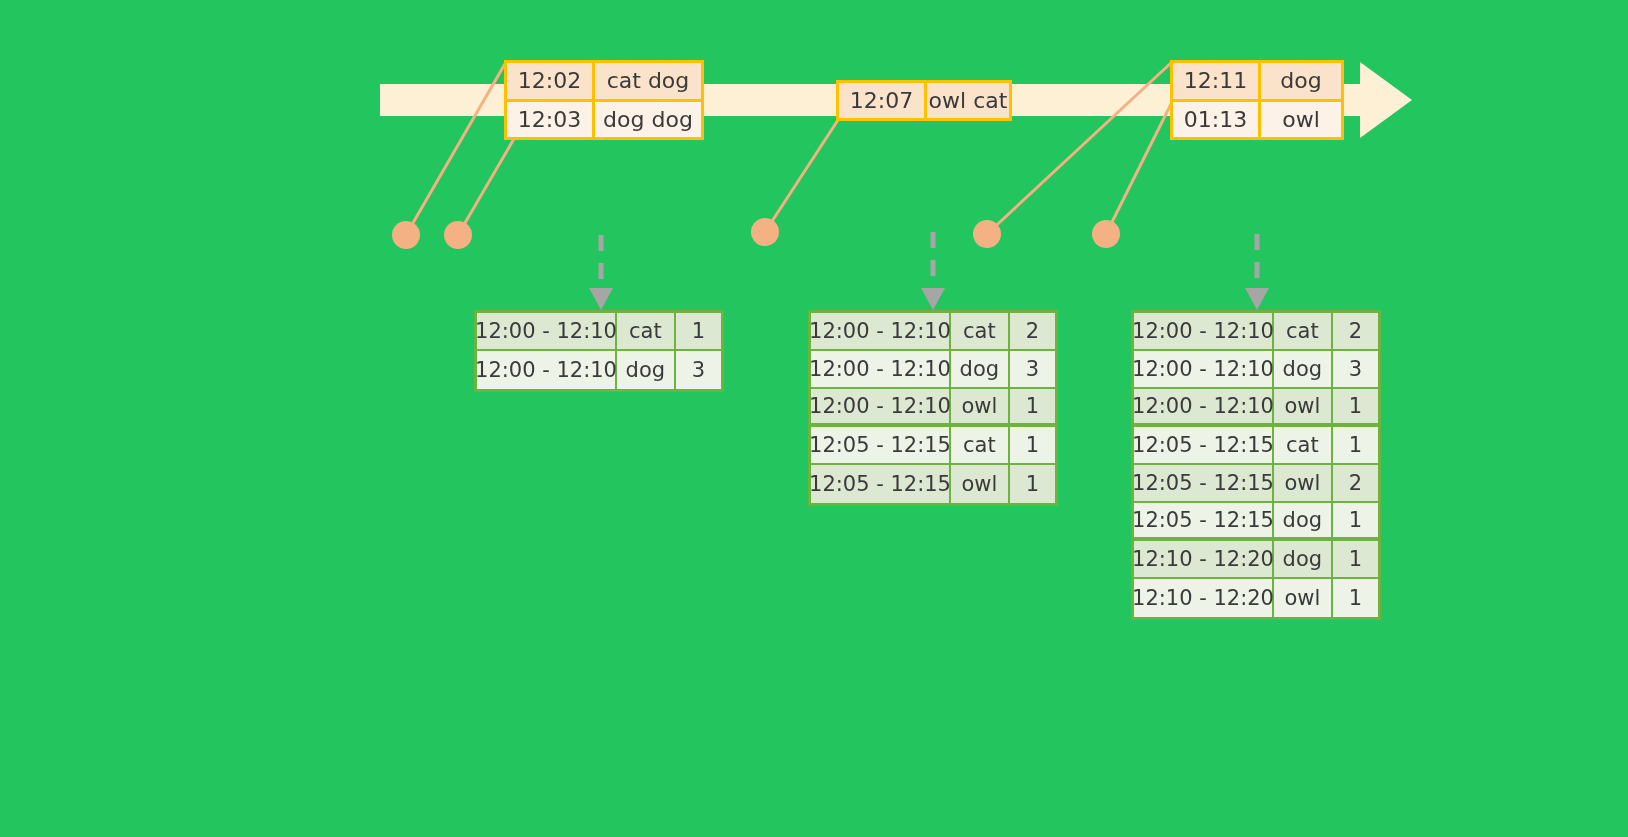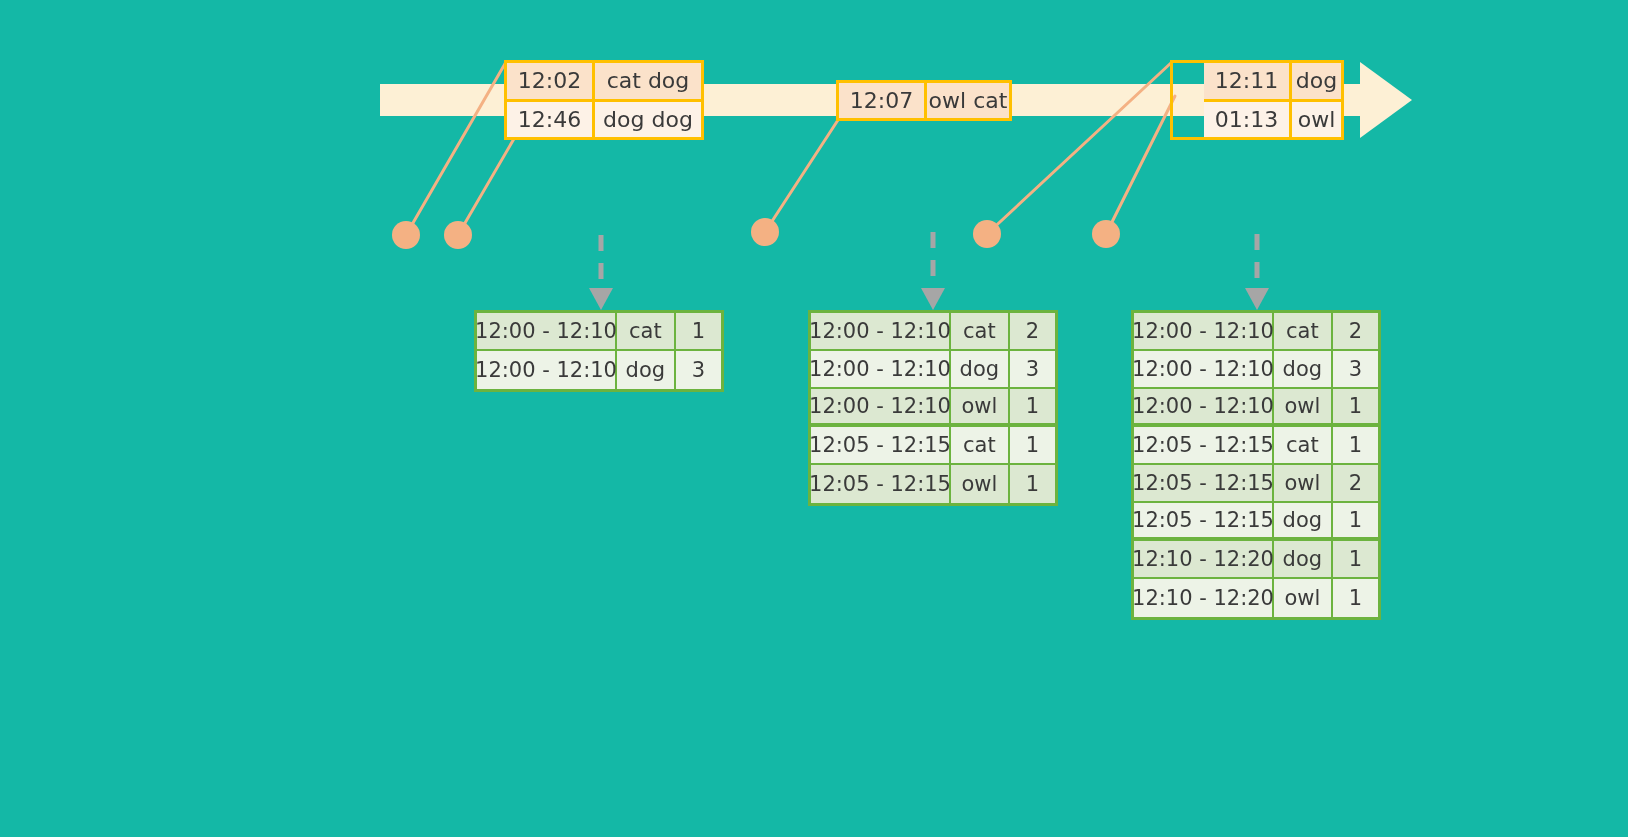--- a/index.html
+++ b/index.html
@@ -13,21 +13,21 @@
     position: relative;
     overflow: hidden;
     font-family: "DejaVu Sans", sans-serif;
   }
 
   #stage {
     position: absolute;
     left: 0; top: 0;
     width: 1628px;
     height: 837px;
-    background: #14b8a6;
+    background: #22c55e;
   }
 
   
   #art {
     position: absolute;
     left: 0; top: 0;
     width: 1628px;
     height: 837px;
   }
 
@@ -143,33 +143,33 @@
       </g>
     </g>
   </svg>
 
   <div class="event-box" id="eventbox-1" style="left:504px; top:60px; width:200px; height:80px;">
     <div class="event-row shade-a">
       <div class="event-cell time">12:02</div>
       <div class="event-cell words">cat dog</div>
     </div>
     <div class="event-row shade-b">
-      <div class="event-cell time">12:46</div>
+      <div class="event-cell time">12:03</div>
       <div class="event-cell words">dog dog</div>
     </div>
   </div>
 
   <div class="event-box" id="eventbox-2" style="left:836px; top:80px; width:176px; height:41px;">
     <div class="event-row shade-a">
       <div class="event-cell time">12:07</div>
       <div class="event-cell words">owl cat</div>
     </div>
   </div>
 
-  <div class="event-box" id="eventbox-3" style="left:1170px; top:60px; width:174px; height:80px;padding-left:31px;">
+  <div class="event-box" id="eventbox-3" style="left:1170px; top:60px; width:174px; height:80px;">
     <div class="event-row shade-a">
       <div class="event-cell time">12:11</div>
       <div class="event-cell words">dog</div>
     </div>
     <div class="event-row shade-b">
       <div class="event-cell time">01:13</div>
       <div class="event-cell words">owl</div>
     </div>
   </div>
 

